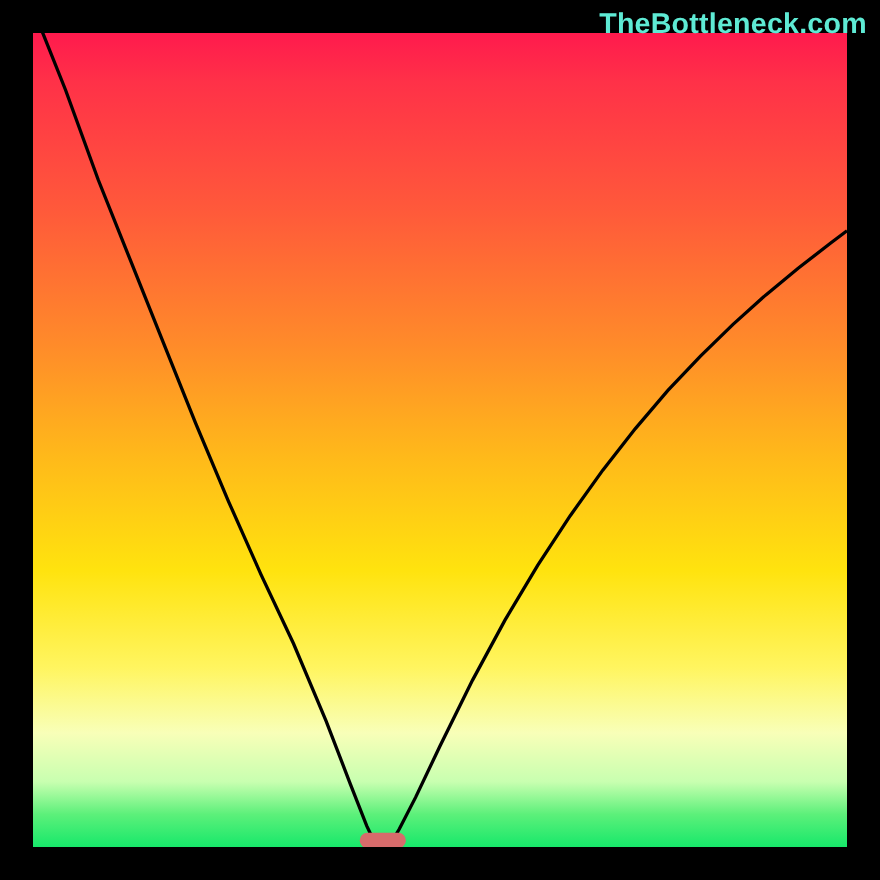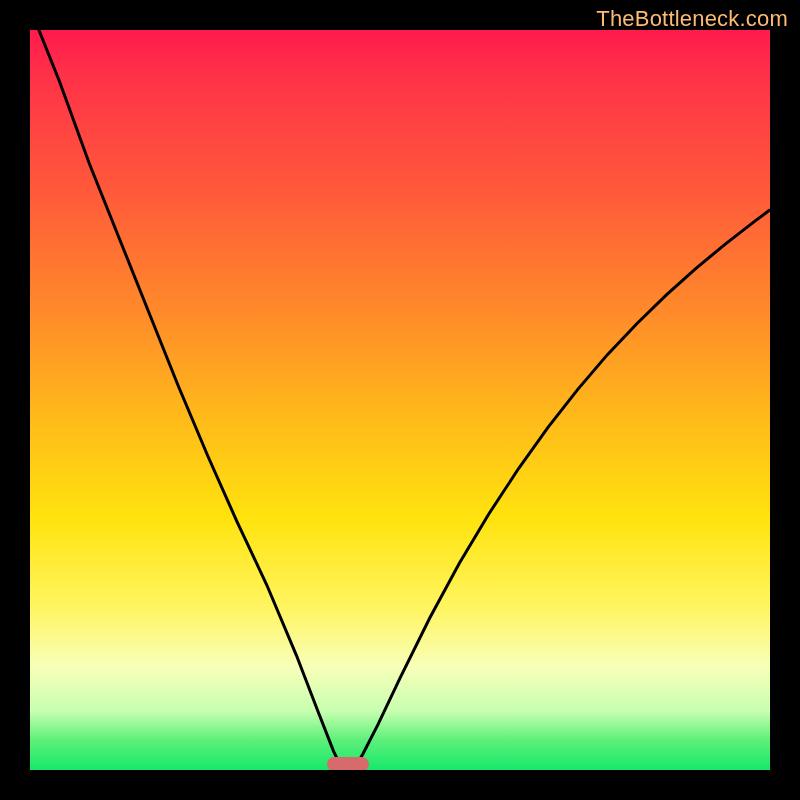--- a/index.html
+++ b/index.html
@@ -38,23 +38,23 @@
       #c8ffb0 92%,
       #5cf07a 96%,
       #17e86a 100%
     );
     overflow: hidden;
   }
   .watermark {
     position: absolute;
     top: 6px;
     right: 12px;
-    color: #fdba74;
-    font-size: 22px;
-    font-weight: 400;
+    color: #5eead4;
+    font-size: 26px;
+    font-weight: 700;
     letter-spacing: 0.2px;
   }
   svg.curve {
     position: absolute;
     left: 0;
     top: 0;
     width: 740px;
     height: 740px;
   }
   .marker {

